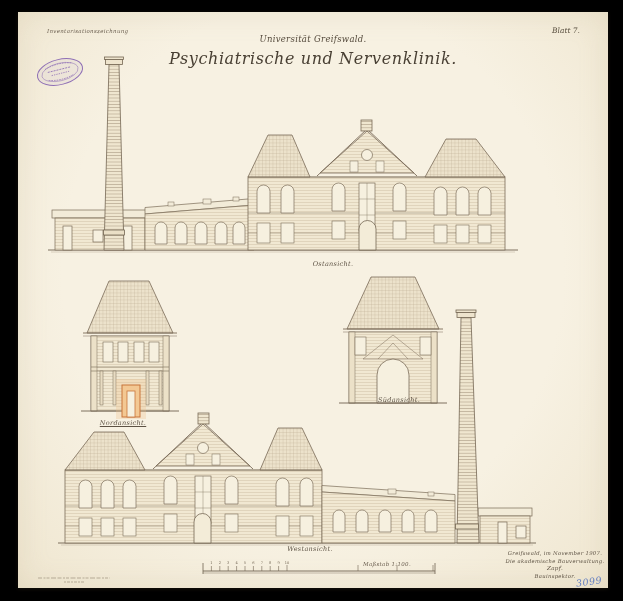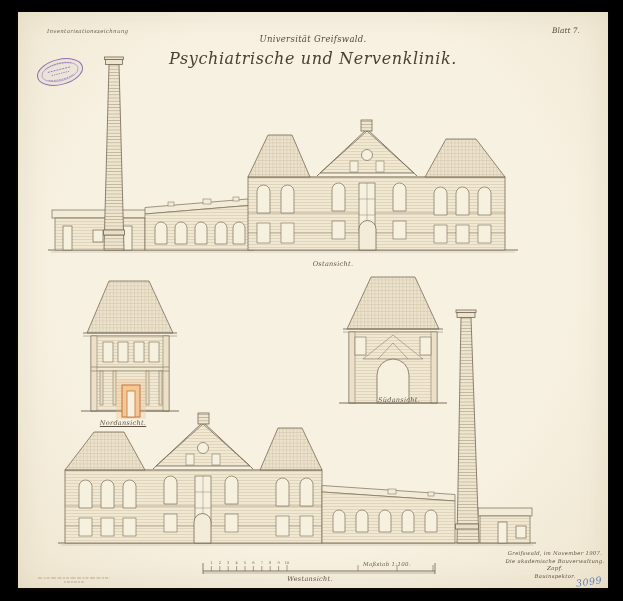--- a/index.html
+++ b/index.html
@@ -16,21 +16,21 @@
   .center{left:0;right:0;text-align:center;}
   .t-inv{left:29px;top:16px;font-size:5.5px;color:#6b5f50;}
   .t-blatt{left:534px;top:14px;font-size:7.5px;font-style:italic;color:#5a5040;}
   .t-univ{top:22px;font-size:8.5px;color:#54493b;text-align:center;}
   .t-title{top:37px;font-size:16px;color:#483f33;letter-spacing:.6px;}
   .t-sub{top:79px;font-size:11.5px;color:#50463a;}
   .cap{font-size:6.5px;color:#5d5244;transform:translateX(-50%);}
   .c-east{left:295px;top:248px;margin-left:20px;}
   .c-north{left:105px;top:407px;text-decoration:underline;}
   .c-south{left:381px;top:384px;}
-  .c-west{left:292px;top:563px;}
+  .c-west{left:292px;top:533px;}
   .t-mass{left:345px;top:549px;font-size:5.5px;color:#6b5f50;}
   .sig{transform:translateX(-50%);color:#5a4f41;}
   .s1{left:537px;top:538px;font-size:5.3px;}
   .s2{left:537px;top:545.5px;font-size:5.3px;}
   .s3{left:537px;top:553px;font-size:5.6px;}
   .s4{left:537px;top:560.5px;font-size:5.3px;}
   .t-blue{left:558px;top:564px;font-size:9.5px;font-style:italic;color:#5f7cc0;
           transform:rotate(-8deg);letter-spacing:.5px;}
 </style>
 </head>

